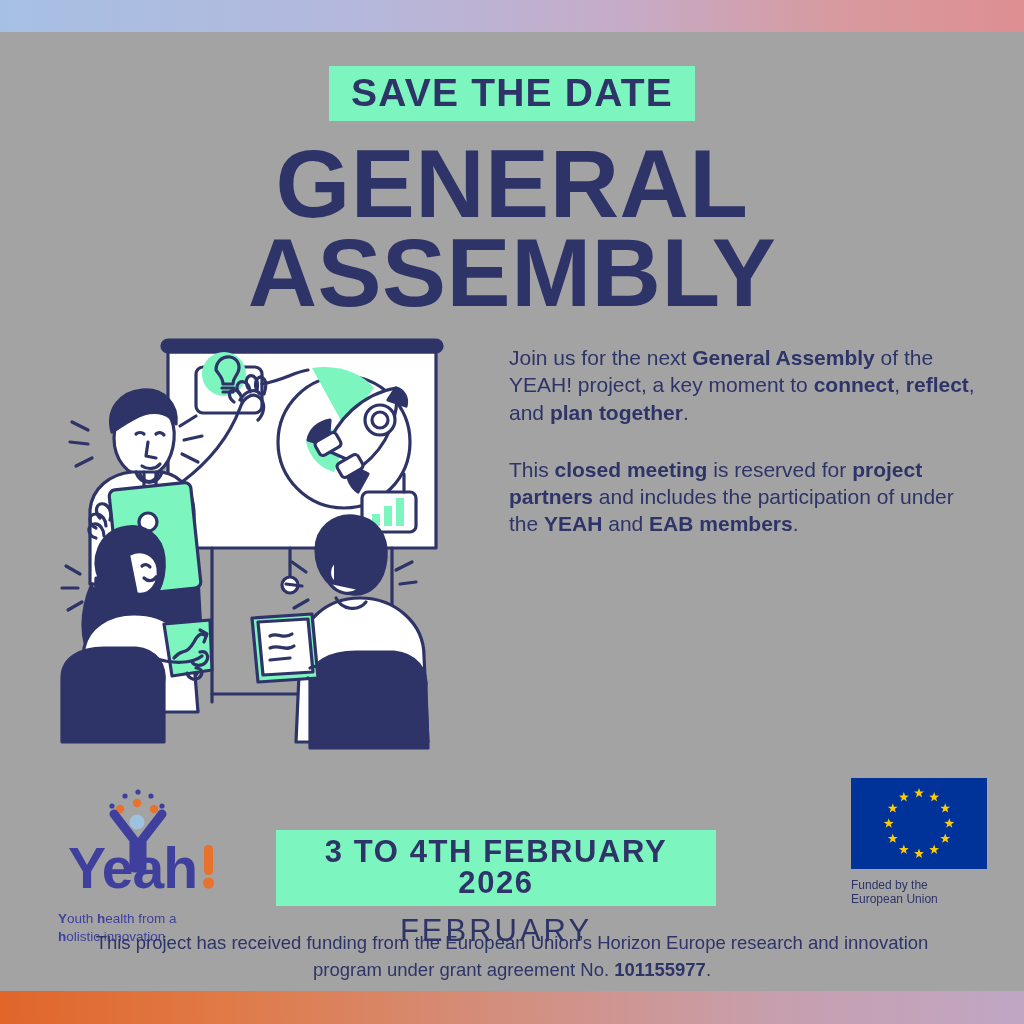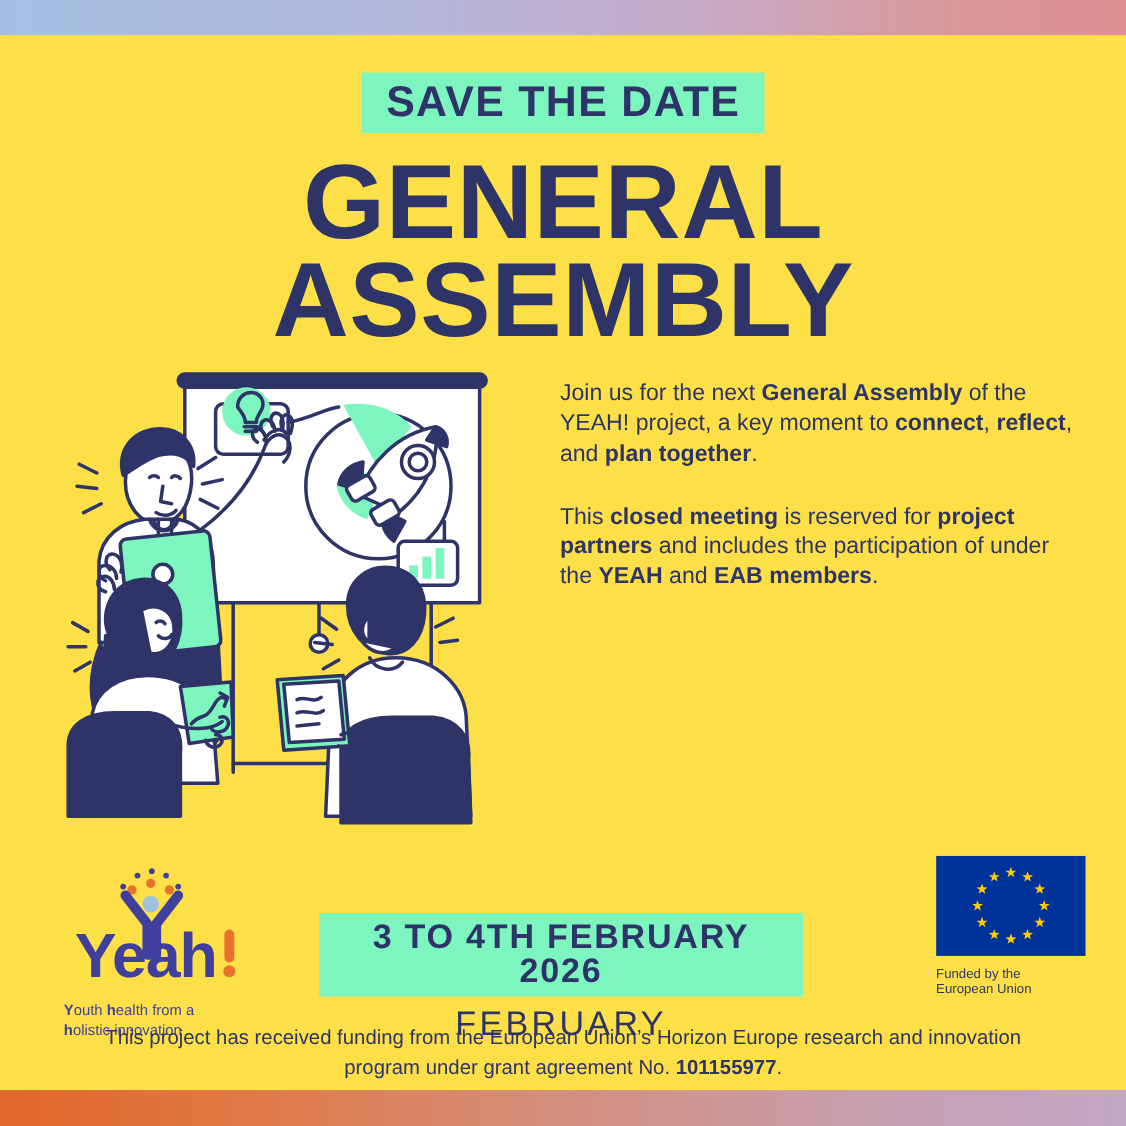--- a/index.html
+++ b/index.html
@@ -11,21 +11,21 @@
     height: 1024px;
     background: #ffffff;
     font-family: "Liberation Sans", sans-serif;
     overflow: hidden;
     position: relative;
   }
 
   .poster {
     position: absolute;
     inset: 0;
-    background: #fde047;
+    background: #a3a3a3;
   }
 
   
   .band {
     position: absolute;
     left: 0;
     width: 1024px;
     height: 32px;
   }
   .band-top {
@@ -107,21 +107,21 @@
     position: absolute;
     left: 52px;
     top: 784px;
     width: 200px;
     height: 128px;
   }
   .yeah-logo svg { display: block; }
 
   .date-block {
     position: absolute;
-    left: 290px;
+    left: 276px;
     top: 830px;
     width: 440px;
     text-align: center;
   }
   .date-banner {
     display: inline-block;
     background: #7df5be;
     color: #2e3468;
     font-size: 31px;
     font-weight: bold;

